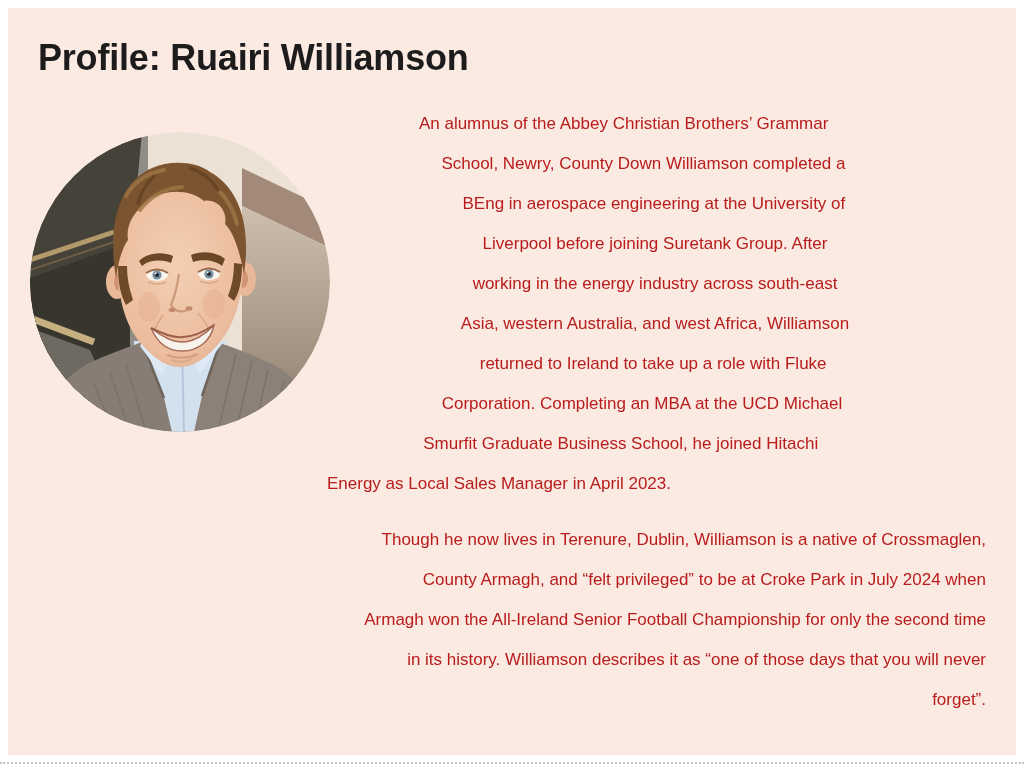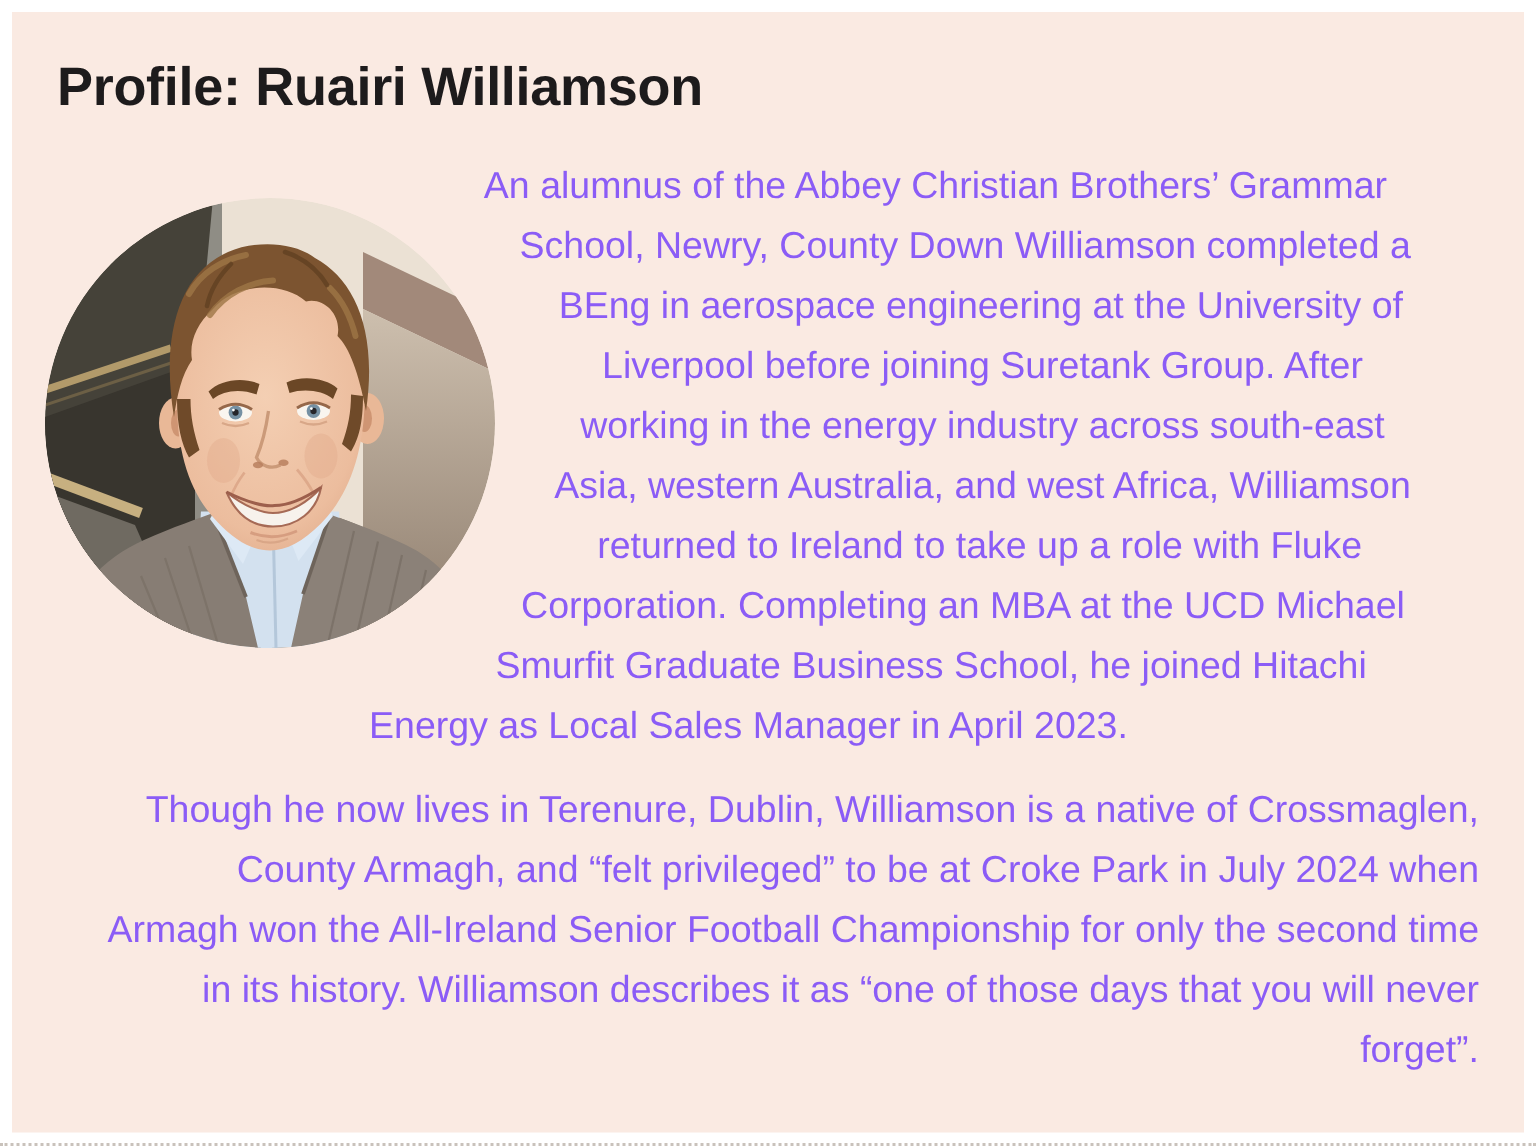--- a/index.html
+++ b/index.html
@@ -36,23 +36,23 @@
     shape-outside:circle(170px at 150px 178px);
   }
   .portrait {
     display:block;
     width:300px; height:300px;
     margin-top:28px;
     border-radius:50%;
   }
   .para {
     margin:0;
-    font-size:25px;
+    font-size:17px;
     line-height:40px;
-    color:#8b5cf6;
+    color:#b91c1c;
     white-space:pre-line;
   }
   .para-bio { text-align:center; padding-right:26px; }
   .para-personal { margin-top:16px; text-align:right; }
   .bottom-line {
     position:absolute; left:0; right:0; bottom:0;
     border-top:2px dotted #c9c2bb;
   }
 </style>
 </head>

